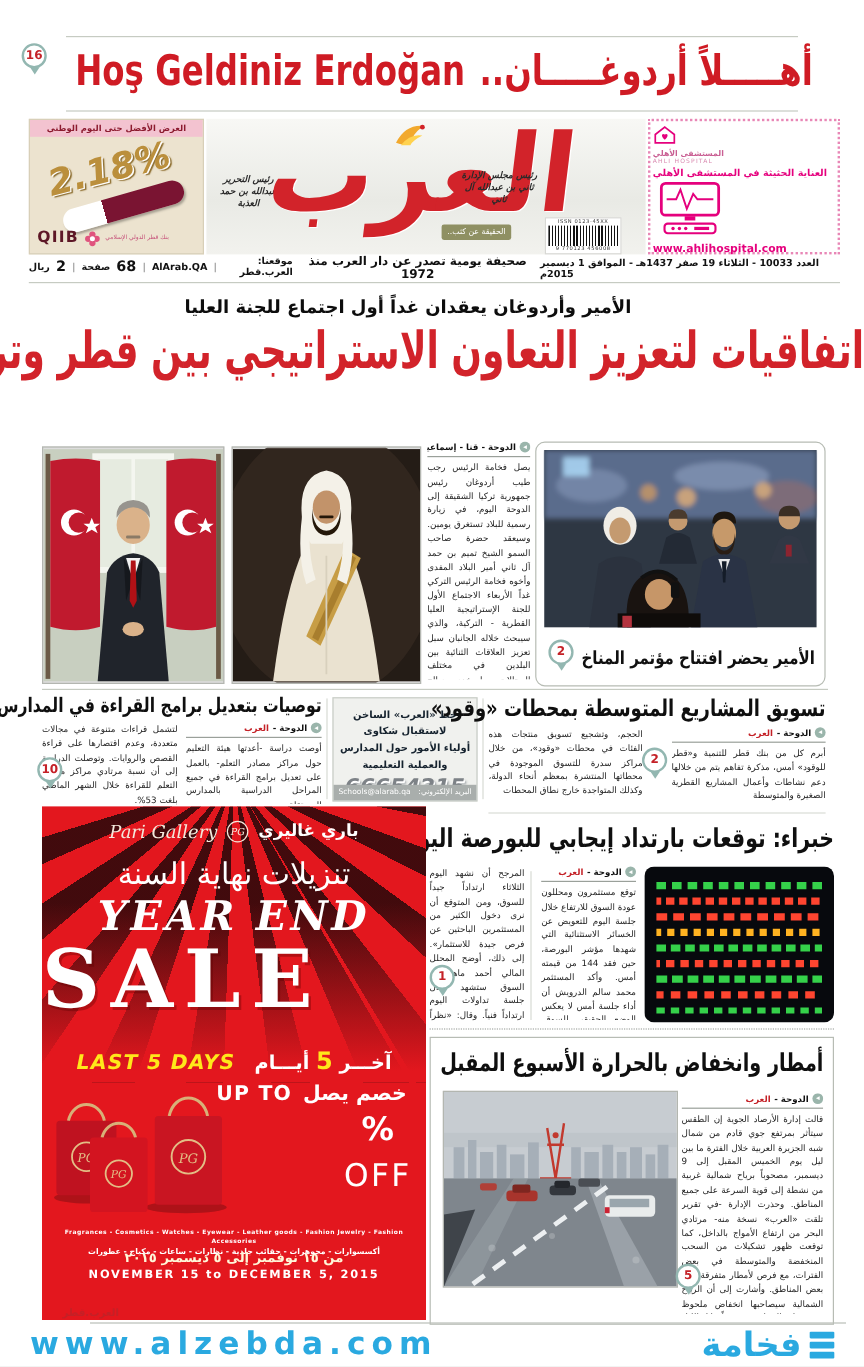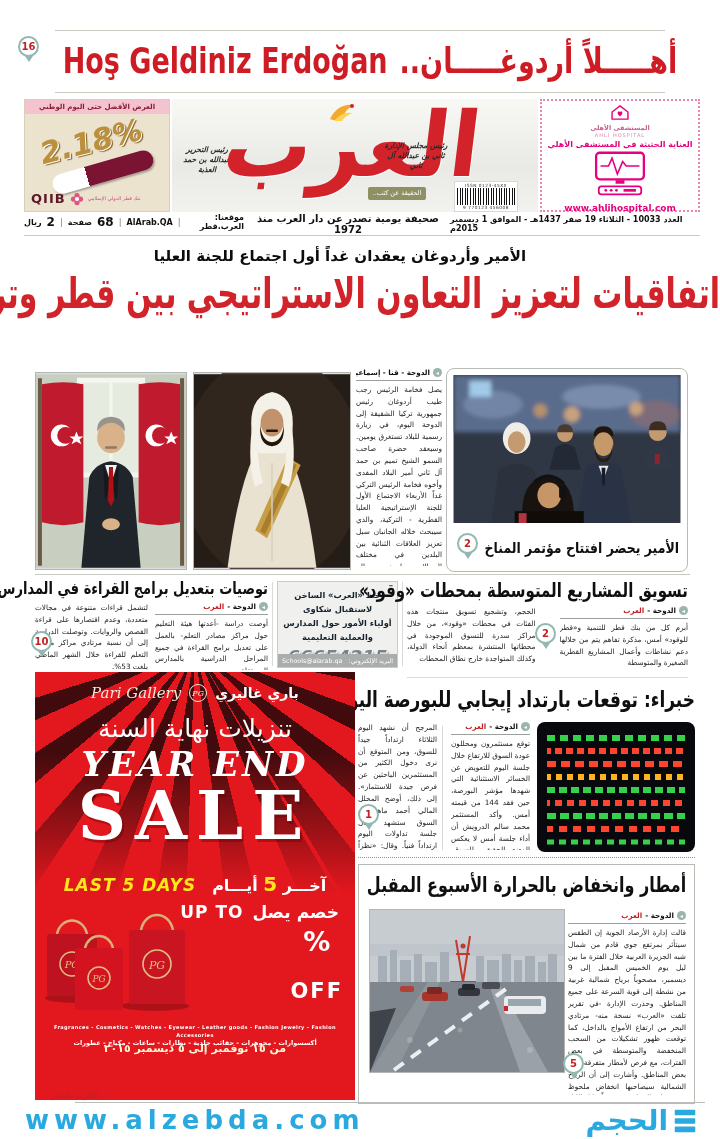--- a/index.html
+++ b/index.html
@@ -39,50 +39,50 @@
 .bcode{position:absolute;background:#fff;border:1px solid #d8d8d4;padding:1px 2px;text-align:center}
 .bcode .bars{height:17px;background:repeating-linear-gradient(90deg,#111 0 1px,transparent 1px 2.6px)}
 .bcode .tiny{font-size:4.3px;color:#333;letter-spacing:.5px}
 .qiib{position:absolute;background:#ece3cf;border:1px solid #d8cfb8;overflow:hidden}
 .qiib .strip{background:#f3c3d0;color:#8c1b2f;font-size:7px;font-weight:bold;text-align:center;line-height:14px;direction:rtl}
 .qiib .rate{position:absolute;left:14px;top:24px;font-size:30px;font-weight:900;font-style:italic;color:#bb8f3c;text-shadow:1px 1px 0 #fff,2px 2px 1px #8a6a2a;transform:rotate(-14deg)}
 .qiib .ribbon{position:absolute;left:26px;top:62px;width:104px;height:20px;border-radius:10px;transform:rotate(-16deg);background:linear-gradient(90deg,#fff 0 34%,#7a1432 34%);box-shadow:1px 2px 2px rgba(0,0,0,.3)}
 .qiib .foot{position:absolute;left:6px;bottom:5px;display:flex;align-items:center;gap:4px}
 .qiib .foot .qlogo{font-weight:900;font-size:13px;color:#5d1726;letter-spacing:1px}
 .qiib .foot .qname{font-size:5px;color:#c6527a;direction:rtl;line-height:1.3}
-.ahli{position:absolute;background:#fff;border:2px dotted #e887b6;padding:4px 2px;text-align:center}
+.ahli{position:absolute;background:#fff;border:2px dotted #e887b6;padding:4px 2px;text-align:left}
 .ahli .nm{font-size:6.5px;color:#c95f93;font-weight:bold;direction:rtl}
 .ahli .en{font-size:5px;color:#d98ab0;letter-spacing:1px}
 .ahli .slogan{font-size:8px;color:#e5007d;font-weight:bold;direction:rtl;margin:2px 0}
 .ahli .url{font-size:9px;color:#e5007d;font-weight:bold;margin-top:2px}
 .infoitem{position:absolute;font-weight:bold;color:#111}
 
 .bigad{position:absolute;background:#e3171e;overflow:hidden;color:#fff}
 .bigad .rays{position:absolute;left:0;top:0;width:100%;height:230px;background:repeating-conic-gradient(from 150deg at 50% -10%,rgba(48,9,11,.9) 0deg 7deg,rgba(227,23,30,0) 7deg 16deg)}
 .bigad .rayfade{position:absolute;left:0;top:0;width:100%;height:230px;background:linear-gradient(to bottom,rgba(227,23,30,0) 35%,#e3171e 96%)}
 .bigad .inner{position:absolute;inset:0}
 .adbrand{position:absolute;top:12px;width:100%;display:flex;justify-content:center;align-items:center;gap:8px}
 .adbrand .en{font-family:"DejaVu Serif",serif;font-style:italic;font-size:15px;color:#f3e9dc}
 .adbrand .ar{font-size:14px;font-weight:bold;direction:rtl}
 .adbrand .mono{width:18px;height:18px;border:1px solid #f3e9dc;border-radius:50%;font-family:"DejaVu Serif",serif;font-style:italic;font-size:8px;display:flex;align-items:center;justify-content:center;color:#f3e9dc}
 .adtitle-ar{position:absolute;top:42px;width:100%;text-align:center;font-size:25px;font-weight:normal;direction:rtl}
 .adyearend{position:absolute;top:72px;width:100%;text-align:center;font-family:"DejaVu Serif",serif;font-style:italic;font-weight:bold;font-size:34px;letter-spacing:3px}
-.adsale{position:absolute;top:110px;width:100%;text-align:center;font-family:"DejaVu Serif",serif;font-weight:900;font-size:67px;letter-spacing:9px;line-height:1;text-shadow:2px 3px 0 rgba(90,0,0,.35)}
+.adsale{position:absolute;top:110px;width:100%;font-family:"DejaVu Serif",serif;font-weight:900;font-size:67px;letter-spacing:9px;line-height:1;text-shadow:2px 3px 0 rgba(90,0,0,.35)}
 .adlast{position:absolute;top:200px;width:100%;display:flex;justify-content:center;align-items:baseline;gap:16px}
 .adlast .en{color:#ffe81a;font-style:italic;font-weight:900;font-size:17px;letter-spacing:1px}
 .adlast .ar{font-weight:bold;font-size:16px;direction:rtl}
 .adlast .ar b{color:#ffe81a;font-size:20px}
 .adupto{position:absolute;right:16px;top:230px;display:flex;gap:9px;align-items:center}
 .adupto .en{font-weight:900;font-size:17px;letter-spacing:1px}
 .adupto .ar{font-weight:bold;font-size:17px;direction:rtl}
 .adfifty{position:absolute;right:12px;top:250px;display:flex;align-items:flex-start}
 .adfifty .n{font-size:64px;font-weight:900;line-height:.95}
 .adfifty .side{display:flex;flex-direction:column;align-items:center;margin-top:4px}
 .adfifty .pc{font-size:27px;font-weight:900}
-.adfifty .off{font-size:21px;font-weight:700;letter-spacing:2px;margin-top:22px}
+.adfifty .off{font-size:26px;font-weight:400;letter-spacing:2px;margin-top:8px}
 .adcats{position:absolute;top:352px;width:100%;text-align:center;line-height:1.5}
 .adcats .en{font-size:5px;font-weight:bold;letter-spacing:.4px}
 .adcats .ar{font-size:6.5px;font-weight:bold;direction:rtl}
 .addates{position:absolute;top:370px;width:100%;text-align:center}
 .addates .ar{font-size:11px;font-weight:bold;direction:rtl;color:#fff6d8}
 .addates .en{font-size:9.5px;font-weight:900;letter-spacing:1.5px;margin-top:2px}
 .adcontacts{position:absolute;top:404px;left:10px;right:10px;display:grid;grid-template-columns:1fr 1fr;row-gap:3px;direction:ltr}
 .adcontacts div{font-size:6.6px;color:#ffd4bd;text-align:center;white-space:nowrap}
 
 .footlabel{position:absolute;font-size:8.5px;font-weight:bold;color:#c42127;direction:rtl}
@@ -493,30 +493,31 @@
           <span class="pc">%</span>
           <span class="off">OFF</span>
         </span>
       </div>
       <div class="adcats">
         <div class="en">Fragrances - Cosmetics - Watches - Eyewear - Leather goods - Fashion Jewelry - Fashion Accessories</div>
         <div class="ar">أكسسوارات - مجوهرات - حقائب جلدية - نظارات - ساعات - مكياج - عطورات</div>
       </div>
       <div class="addates">
         <div class="ar">من ١٥ نوفمبر إلى ٥ ديسمبر ٢٠١٥</div>
+        <div class="en">NOVEMBER 15 to DECEMBER 5, 2015</div>
       </div>
     </div>
   </div>
 
   <div class="footlabel" style="left:52px;top:1090px">العرب.قطر</div>
   <div class="rule" style="left:75px;top:1102px;width:630px;background:#b9beb8"></div>
   <div class="footer" style="left:25px;top:1104px;width:672px;height:32px">
     <span class="url">www.alzebda.com</span>
     <span class="brand">
-      <span class="t">الحجم</span>
+      <span class="t">فخامة</span>
       <svg width="24" height="28" viewBox="0 0 24 30">
         <rect x="1" y="4" width="22" height="6" rx="1" fill="#2aa9e0"></rect>
         <rect x="1" y="13" width="22" height="6" rx="1" fill="#2aa9e0"></rect>
         <rect x="1" y="22" width="22" height="6" rx="1" fill="#2aa9e0"></rect>
       </svg>
     </span>
   </div>
 
 </div>
 

